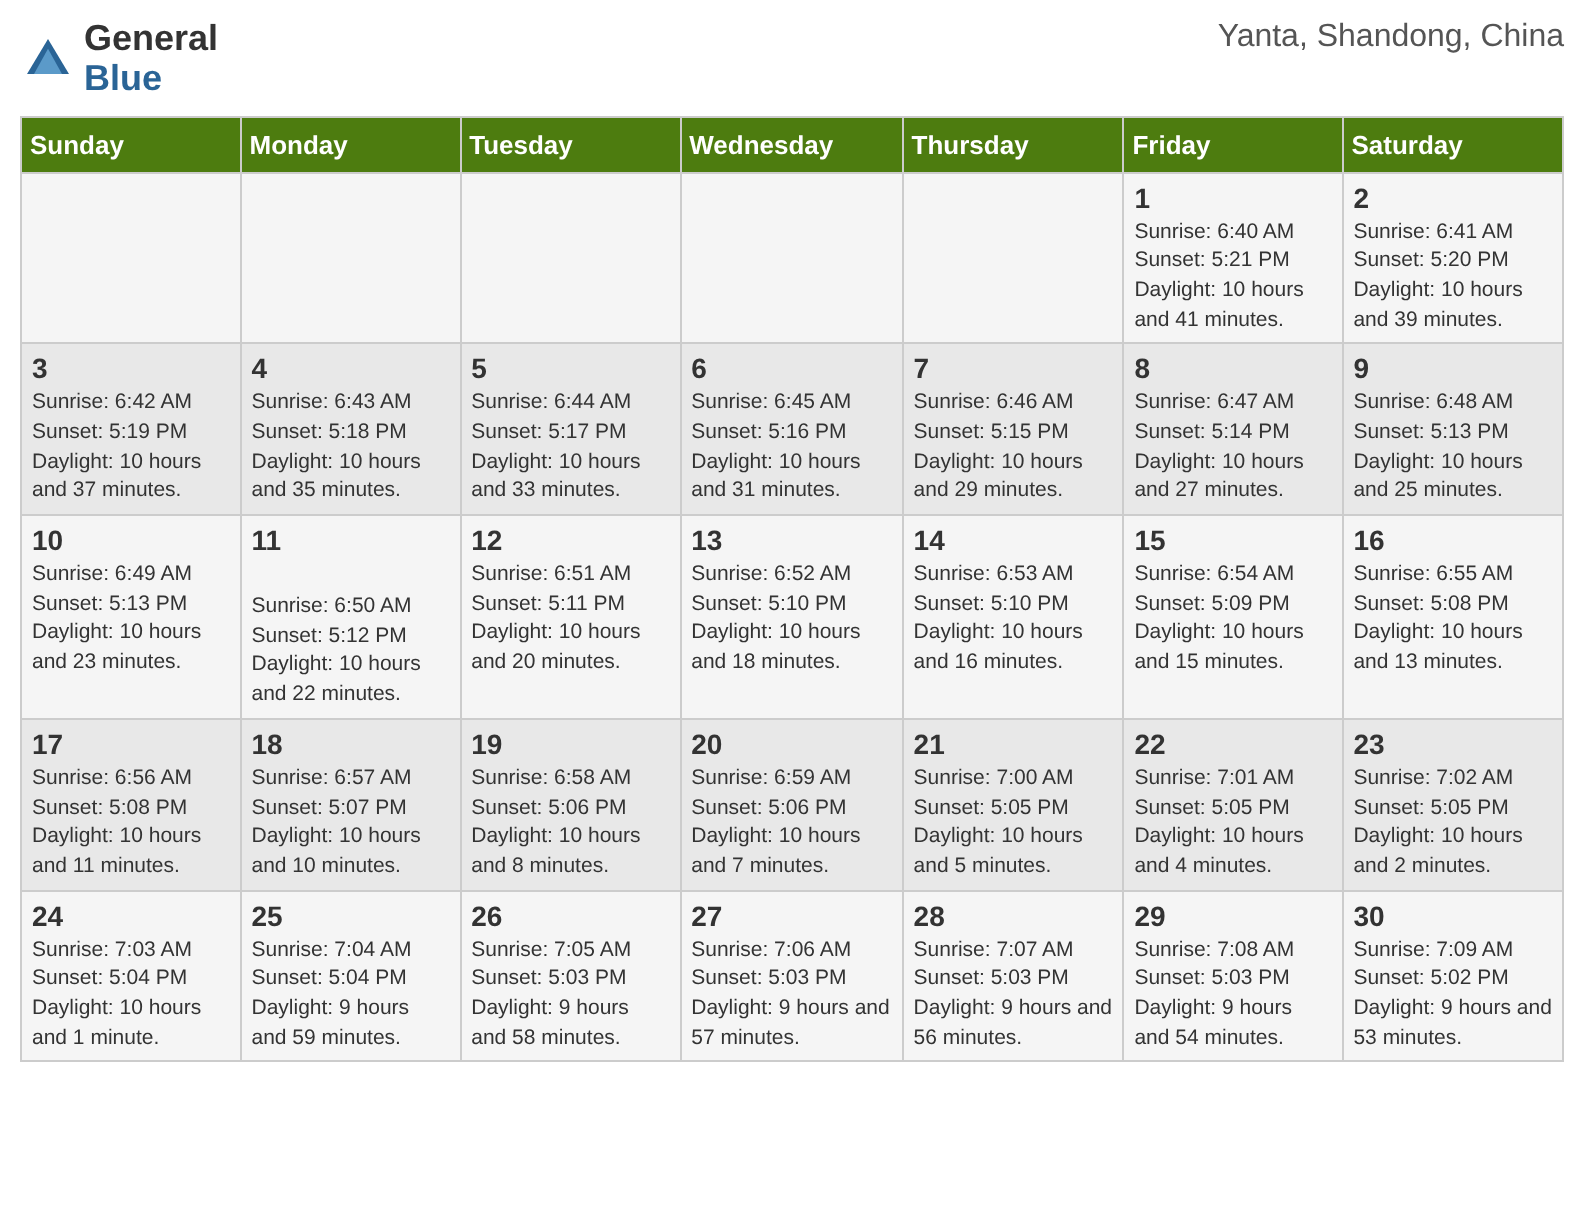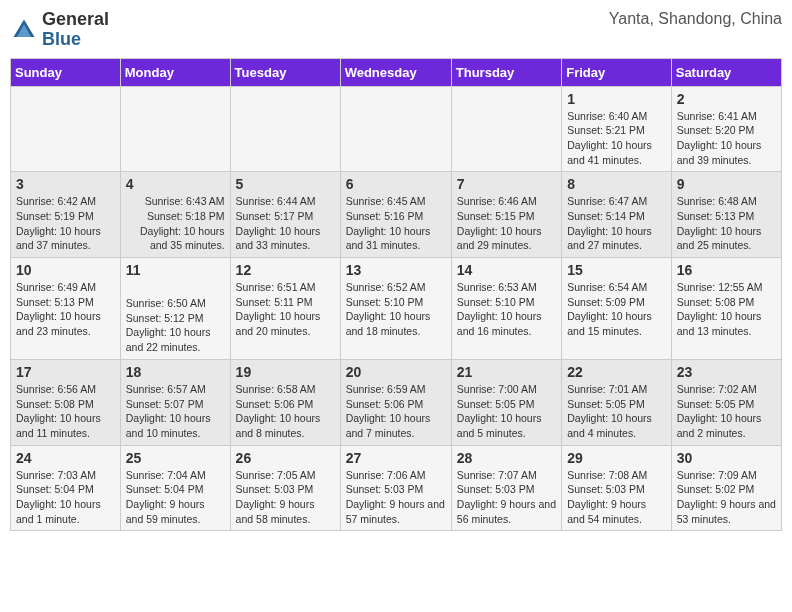--- a/index.html
+++ b/index.html
@@ -42,21 +42,21 @@
     }
     .subtitle {
       font-size: 16px;
       color: #555;
     }
     table {
       width: 100%;
       border-collapse: collapse;
     }
     thead tr th {
-      background-color: #6d28d9;
+      background-color: #4d7c0f;
       color: #fff;
       font-size: 13px;
       font-weight: bold;
       padding: 6px 4px;
       text-align: left;
       border: 1px solid #ccc;
     }
     tbody tr td {
       vertical-align: top;
       border: 1px solid #ccc;
@@ -139,21 +139,21 @@
       </tr>
       <tr>
         <td>
           <span class="day-num">3</span>
           <div class="day-info" style="white-space: pre-line;">Sunrise: 6:42 AM
 Sunset: 5:19 PM
 Daylight: 10 hours and 37 minutes.</div>
         </td>
         <td>
           <span class="day-num">4</span>
-          <div class="day-info" style="white-space: pre-line; text-align: right;">Sunrise: 6:43 AM
+          <div class="day-info" style="white-space: pre-line;">Sunrise: 6:43 AM
 Sunset: 5:18 PM
 Daylight: 10 hours and 35 minutes.</div>
         </td>
         <td>
           <span class="day-num">5</span>
           <div class="day-info" style="white-space: pre-line;">Sunrise: 6:44 AM
 Sunset: 5:17 PM
 Daylight: 10 hours and 33 minutes.</div>
         </td>
         <td>
@@ -213,21 +213,21 @@
 Daylight: 10 hours and 16 minutes.</div>
         </td>
         <td>
           <span class="day-num">15</span>
           <div class="day-info" style="white-space: pre-line;">Sunrise: 6:54 AM
 Sunset: 5:09 PM
 Daylight: 10 hours and 15 minutes.</div>
         </td>
         <td>
           <span class="day-num">16</span>
-          <div class="day-info" style="white-space: pre-line;">Sunrise: 12:55 AM
+          <div class="day-info" style="white-space: pre-line;">Sunrise: 6:55 AM
 Sunset: 5:08 PM
 Daylight: 10 hours and 13 minutes.</div>
         </td>
       </tr>
       <tr>
         <td>
           <span class="day-num">17</span>
           <div class="day-info" style="white-space: pre-line;">Sunrise: 6:56 AM
 Sunset: 5:08 PM
 Daylight: 10 hours and 11 minutes.</div>

